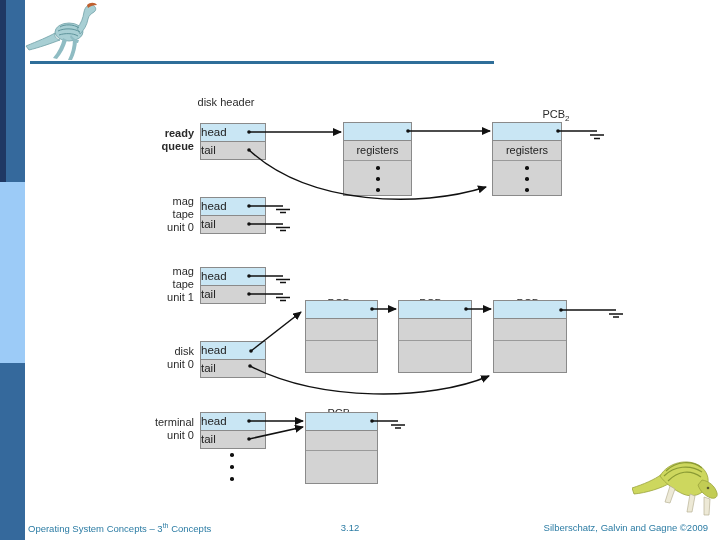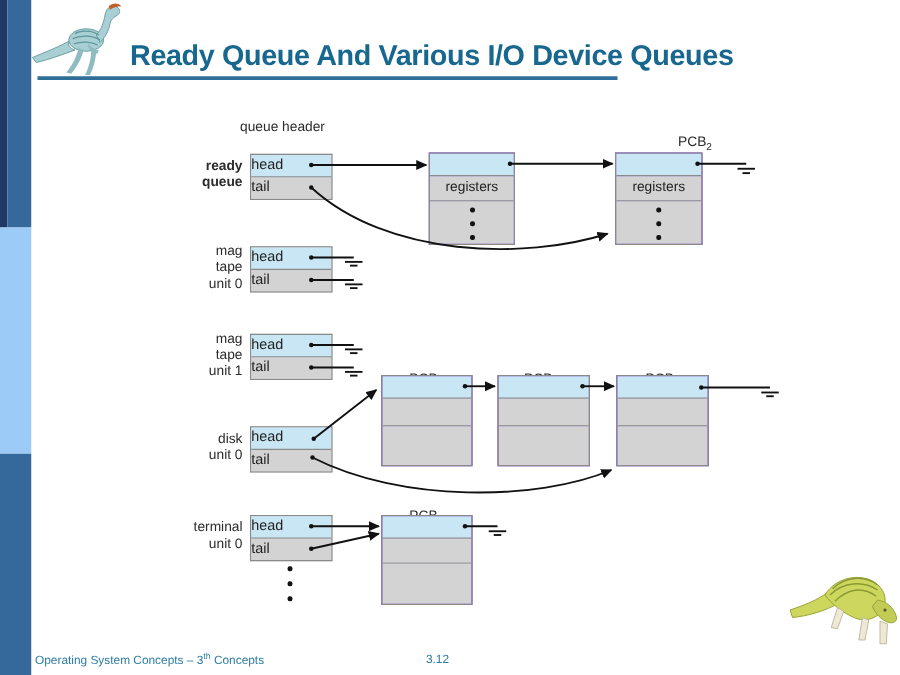--- a/index.html
+++ b/index.html
@@ -78,24 +78,23 @@
       <ellipse cx="45" cy="30" rx="14" ry="9" fill="#A8CFD4" stroke="#6E9FA6" stroke-width="0.8"></ellipse>
       <path d="M53,26 C57,22 59,16 60,10 C61,5 64,2 68,3 C72,4 73,8 70,10 C67,12 65,13 64,17 C63,23 60,28 56,32 Z" fill="#A8CFD4" stroke="#6E9FA6" stroke-width="0.8"></path>
       <path d="M63,3 C66,0 71,0 73,3 C70,3 66,4 64,6 Z" fill="#C06030"></path>
       <path d="M39,36 C37,44 34,50 29,56 L33,57 C38,51 41,45 43,38 Z" fill="#8FBCC3"></path>
       <path d="M49,37 C49,45 47,52 44,58 L48,58 C51,52 53,44 53,38 Z" fill="#8FBCC3"></path>
       <path d="M47,33 C49,36 52,38 55,38 L54,41 C51,41 48,38 46,35 Z" fill="#8FBCC3"></path>
       <path d="M36,25 C40,22 50,22 55,26 M34,29 C40,26 50,26 56,30 M35,33 C41,31 49,31 54,34" stroke="#5E949B" stroke-width="1" fill="none"></path>
     </svg>
   </div>
 
-  <div class="title">Ready Queue And Various I/O Device Queues</div>
   <div class="title-underline"></div>
 
-  <div class="dlabel c" style="left:158px; top:96px; width:136px;">queue header</div>
+  <div class="dlabel c" style="left:158px; top:96px; width:136px;">disk header</div>
 
   <div class="dlabel r" style="left:128px; top:127px; width:66px;font-weight:bold;">ready
 queue</div>
   <div class="dlabel r" style="left:128px; top:195px; width:66px;">mag
 tape
 unit 0</div>
   <div class="dlabel r" style="left:128px; top:265px; width:66px;">mag
 tape
 unit 1</div>
   <div class="dlabel r" style="left:128px; top:345px; width:66px;">disk
@@ -265,14 +264,15 @@
       <path d="M38,34 L33,50 L38,51 L43,37 Z" fill="#EDE9D6" stroke="#B8B295" stroke-width="0.7"></path>
       <path d="M34,19 C44,9 60,8 70,16 M32,24 C42,14 58,12 70,20 M36,29 C46,19 58,17 69,25" stroke="#8A9A34" stroke-width="1.2" fill="none"></path>
       <circle cx="76" cy="36" r="1.3" fill="#5a5a30"></circle>
     </svg>
   </div>
 
   <div class="footer-text f-left">
     <span>Operating System Concepts – 3</span><sup>th</sup><span> Concepts</span>
   </div>
   <div class="footer-text f-page">3.12</div>
+  <div class="footer-text f-right">Silberschatz, Galvin and Gagne ©2009</div>
 
 </div>
 
 </body></html>

